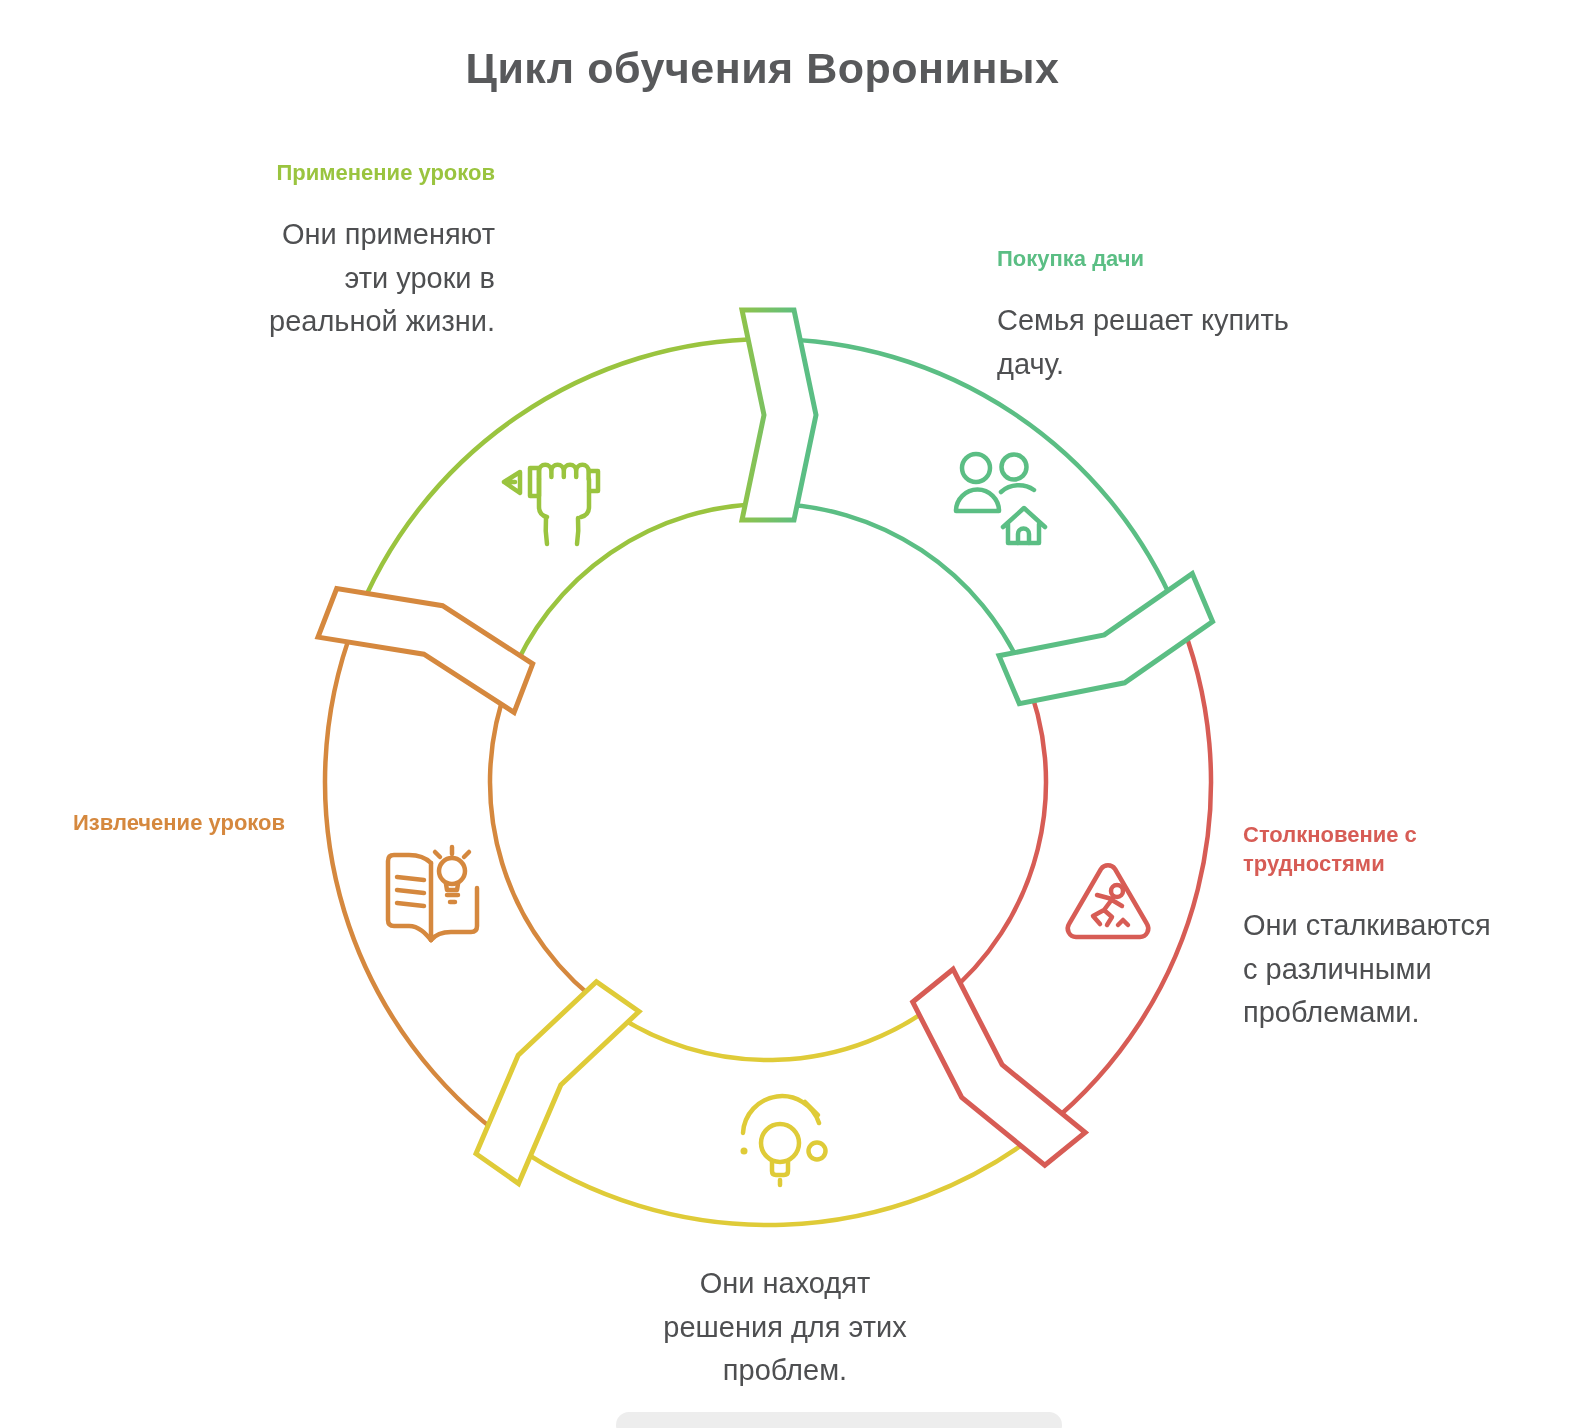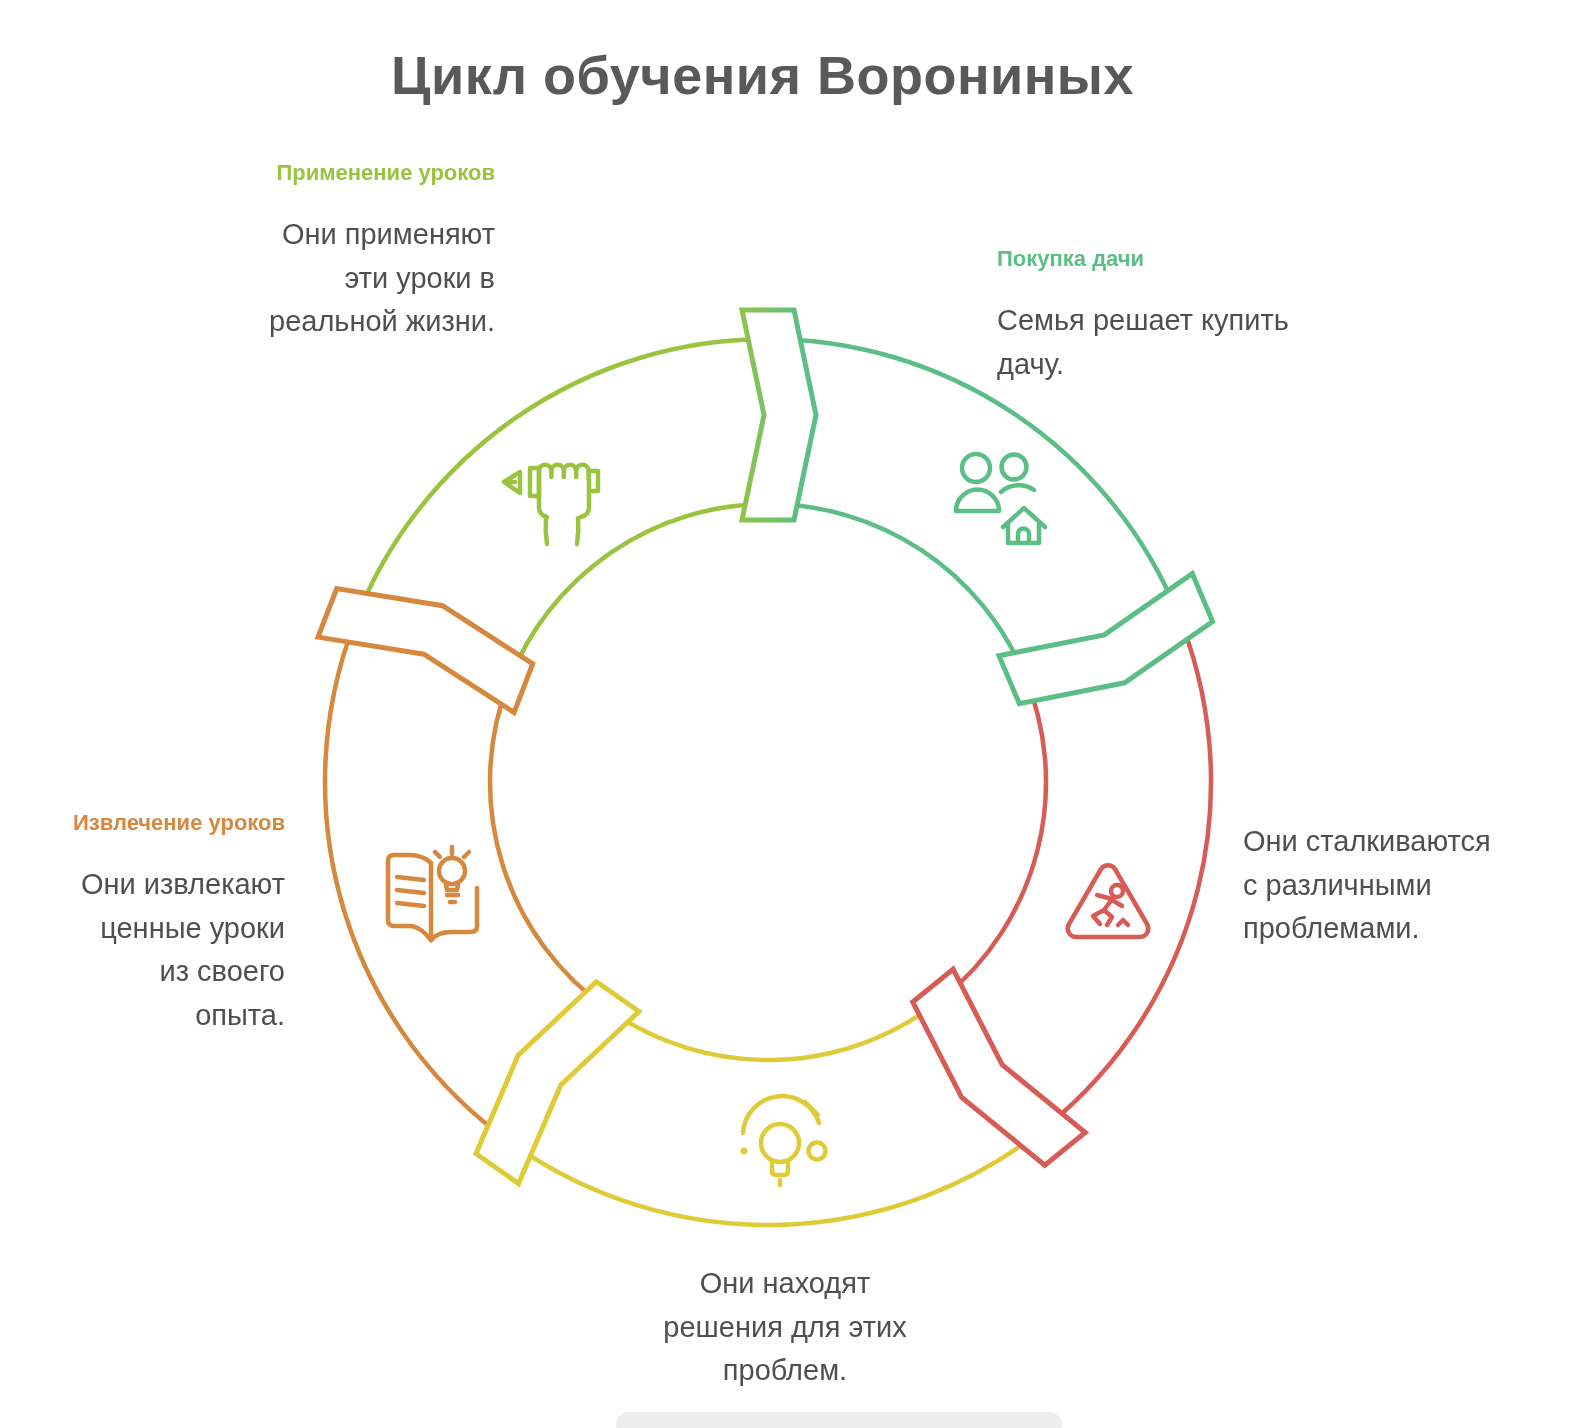--- a/index.html
+++ b/index.html
@@ -2,21 +2,21 @@
 <html><head>
 <meta charset="utf-8">
 <style>
   html,body{margin:0;padding:0;background:#fff;}
   #canvas{
     position:relative;width:1580px;height:1428px;background:#fff;overflow:hidden;
     font-family:"Liberation Sans","DejaVu Sans",sans-serif;
   }
   #page-title{
     position:absolute;left:0;right:55px;top:44px;margin:0;
-    text-align:center;font-size:54px;font-weight:700;color:#58595B;letter-spacing:.5px;
+    text-align:center;font-size:43px;font-weight:700;color:#58595B;letter-spacing:.5px;
   }
   #ring{position:absolute;left:0;top:0;}
   .step-label{position:absolute;}
   .step-label h2{margin:0 0 26px 0;font-size:22px;font-weight:700;line-height:1.32;}
   .step-label p{margin:0;font-size:29px;font-weight:400;line-height:1.5;color:#4E4F51;}
   #lbl-0{left:997px;top:244px;width:330px;text-align:left;}
   #lbl-0 p{max-width:295px;}
   #lbl-1{left:1243px;top:820px;width:312px;text-align:left;}
   #lbl-1 p{max-width:252px;}
   #lbl-2{left:570px;top:1262px;width:430px;text-align:center;}
@@ -117,28 +117,28 @@
         <path d="M -5 27 Q -6 40 -4 53 M 27 27 Q 28 40 26 53"></path>
       </g>
     </g>
   </svg>
 
   <div class="step-label" id="lbl-0">
     <h2 style="color: rgb(91, 190, 132);">Покупка дачи</h2>
     <p style="color: rgb(78, 79, 81);">Семья решает купить дачу.</p>
   </div>
   <div class="step-label" id="lbl-1">
+    <h2 style="color: rgb(215, 92, 85);">Столкновение с трудностями</h2>
     <p style="color: rgb(78, 79, 81);">Они сталкиваются с различными проблемами.</p>
   </div>
   <div class="step-label" id="lbl-2">
     <p style="color: rgb(78, 79, 81);">Они находят решения для этих проблем.</p>
   </div>
   <div class="step-label" id="lbl-3">
     <h2 style="color: rgb(213, 136, 62);">Извлечение уроков</h2>
-    <p style="color: rgb(78, 79, 81);">Они извлекают ценные уроки из своего опыта.</p>
   </div>
   <div class="step-label" id="lbl-4">
     <h2 style="color: rgb(154, 196, 63);">Применение уроков</h2>
     <p style="color: rgb(78, 79, 81);">Они применяют эти уроки в реальной жизни.</p>
   </div>
 
   <div id="bottom-pill"></div>
 </div>
 
 </body></html>

